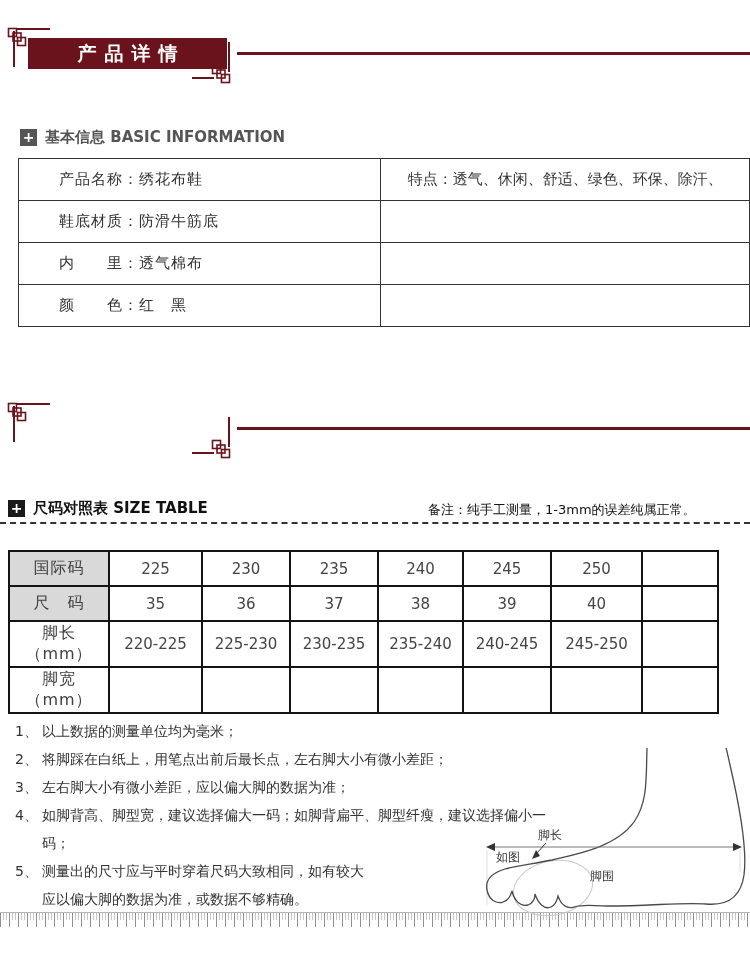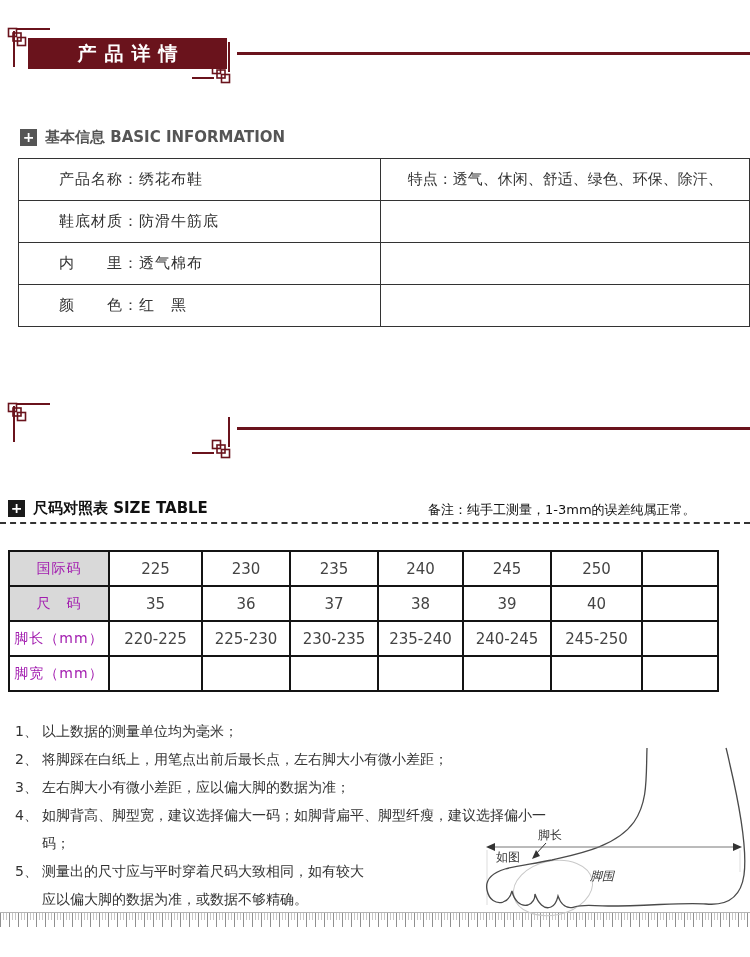--- a/index.html
+++ b/index.html
@@ -39,34 +39,34 @@
   .info-table td.lft{width:332px;padding-left:40px;letter-spacing:1px;}
   .info-table td.rgt{width:380px;text-align:center;font-family:Liberation Mono, monospace;}
 
   
   .dashed{position:absolute;left:0;top:522px;width:750px;border-top:2px dashed #333;}
 
   
   .size-table{position:absolute;left:8px;top:550px;border-collapse:collapse;}
   .size-table td{border:2px solid #141414;text-align:center;height:31px;
                  font-size:15px;color:#444;}
-  .size-table td.rowlab{font-size:14px;color:#a21caf;letter-spacing:1px;}
+  .size-table td.rowlab{font-size:16px;color:#404040;letter-spacing:1px;}
   .size-table td.gray{background:#d9d9d9;}
 
   
   .notes{position:absolute;left:15px;top:717px;width:540px;}
   .note-row{display:flex;font-size:14px;line-height:28px;color:#333;}
   .note-num{width:27px;flex:none;}
   .note-text{white-space:pre-line;}
 
   
   .foot-svg{position:absolute;left:455px;top:698px;z-index:2;}
   .diag-label{position:absolute;font-size:12px;color:#333;z-index:3;}
   #lbl-footlen{left:538px;top:827px;}
-  #lbl-footgirth{left:590px;top:868px;font-style:italic;}
+  #lbl-footgirth{left:590px;top:868px;}
   #lbl-asshown{left:496px;top:849px;}
   .ruler{position:absolute;left:0;top:912px;width:750px;height:14px;z-index:1;
          border-top:1px solid #b5b5b5;
          background-image:
            repeating-linear-gradient(90deg,#8f8f8f 0,#8f8f8f 1px,transparent 1px,transparent 9px),
            repeating-linear-gradient(90deg,#c6c6c6 0,#c6c6c6 1px,transparent 1px,transparent 3px);
          background-size:100% 14px,100% 7px;
          background-repeat:no-repeat,no-repeat;}
 </style>
 </head>

